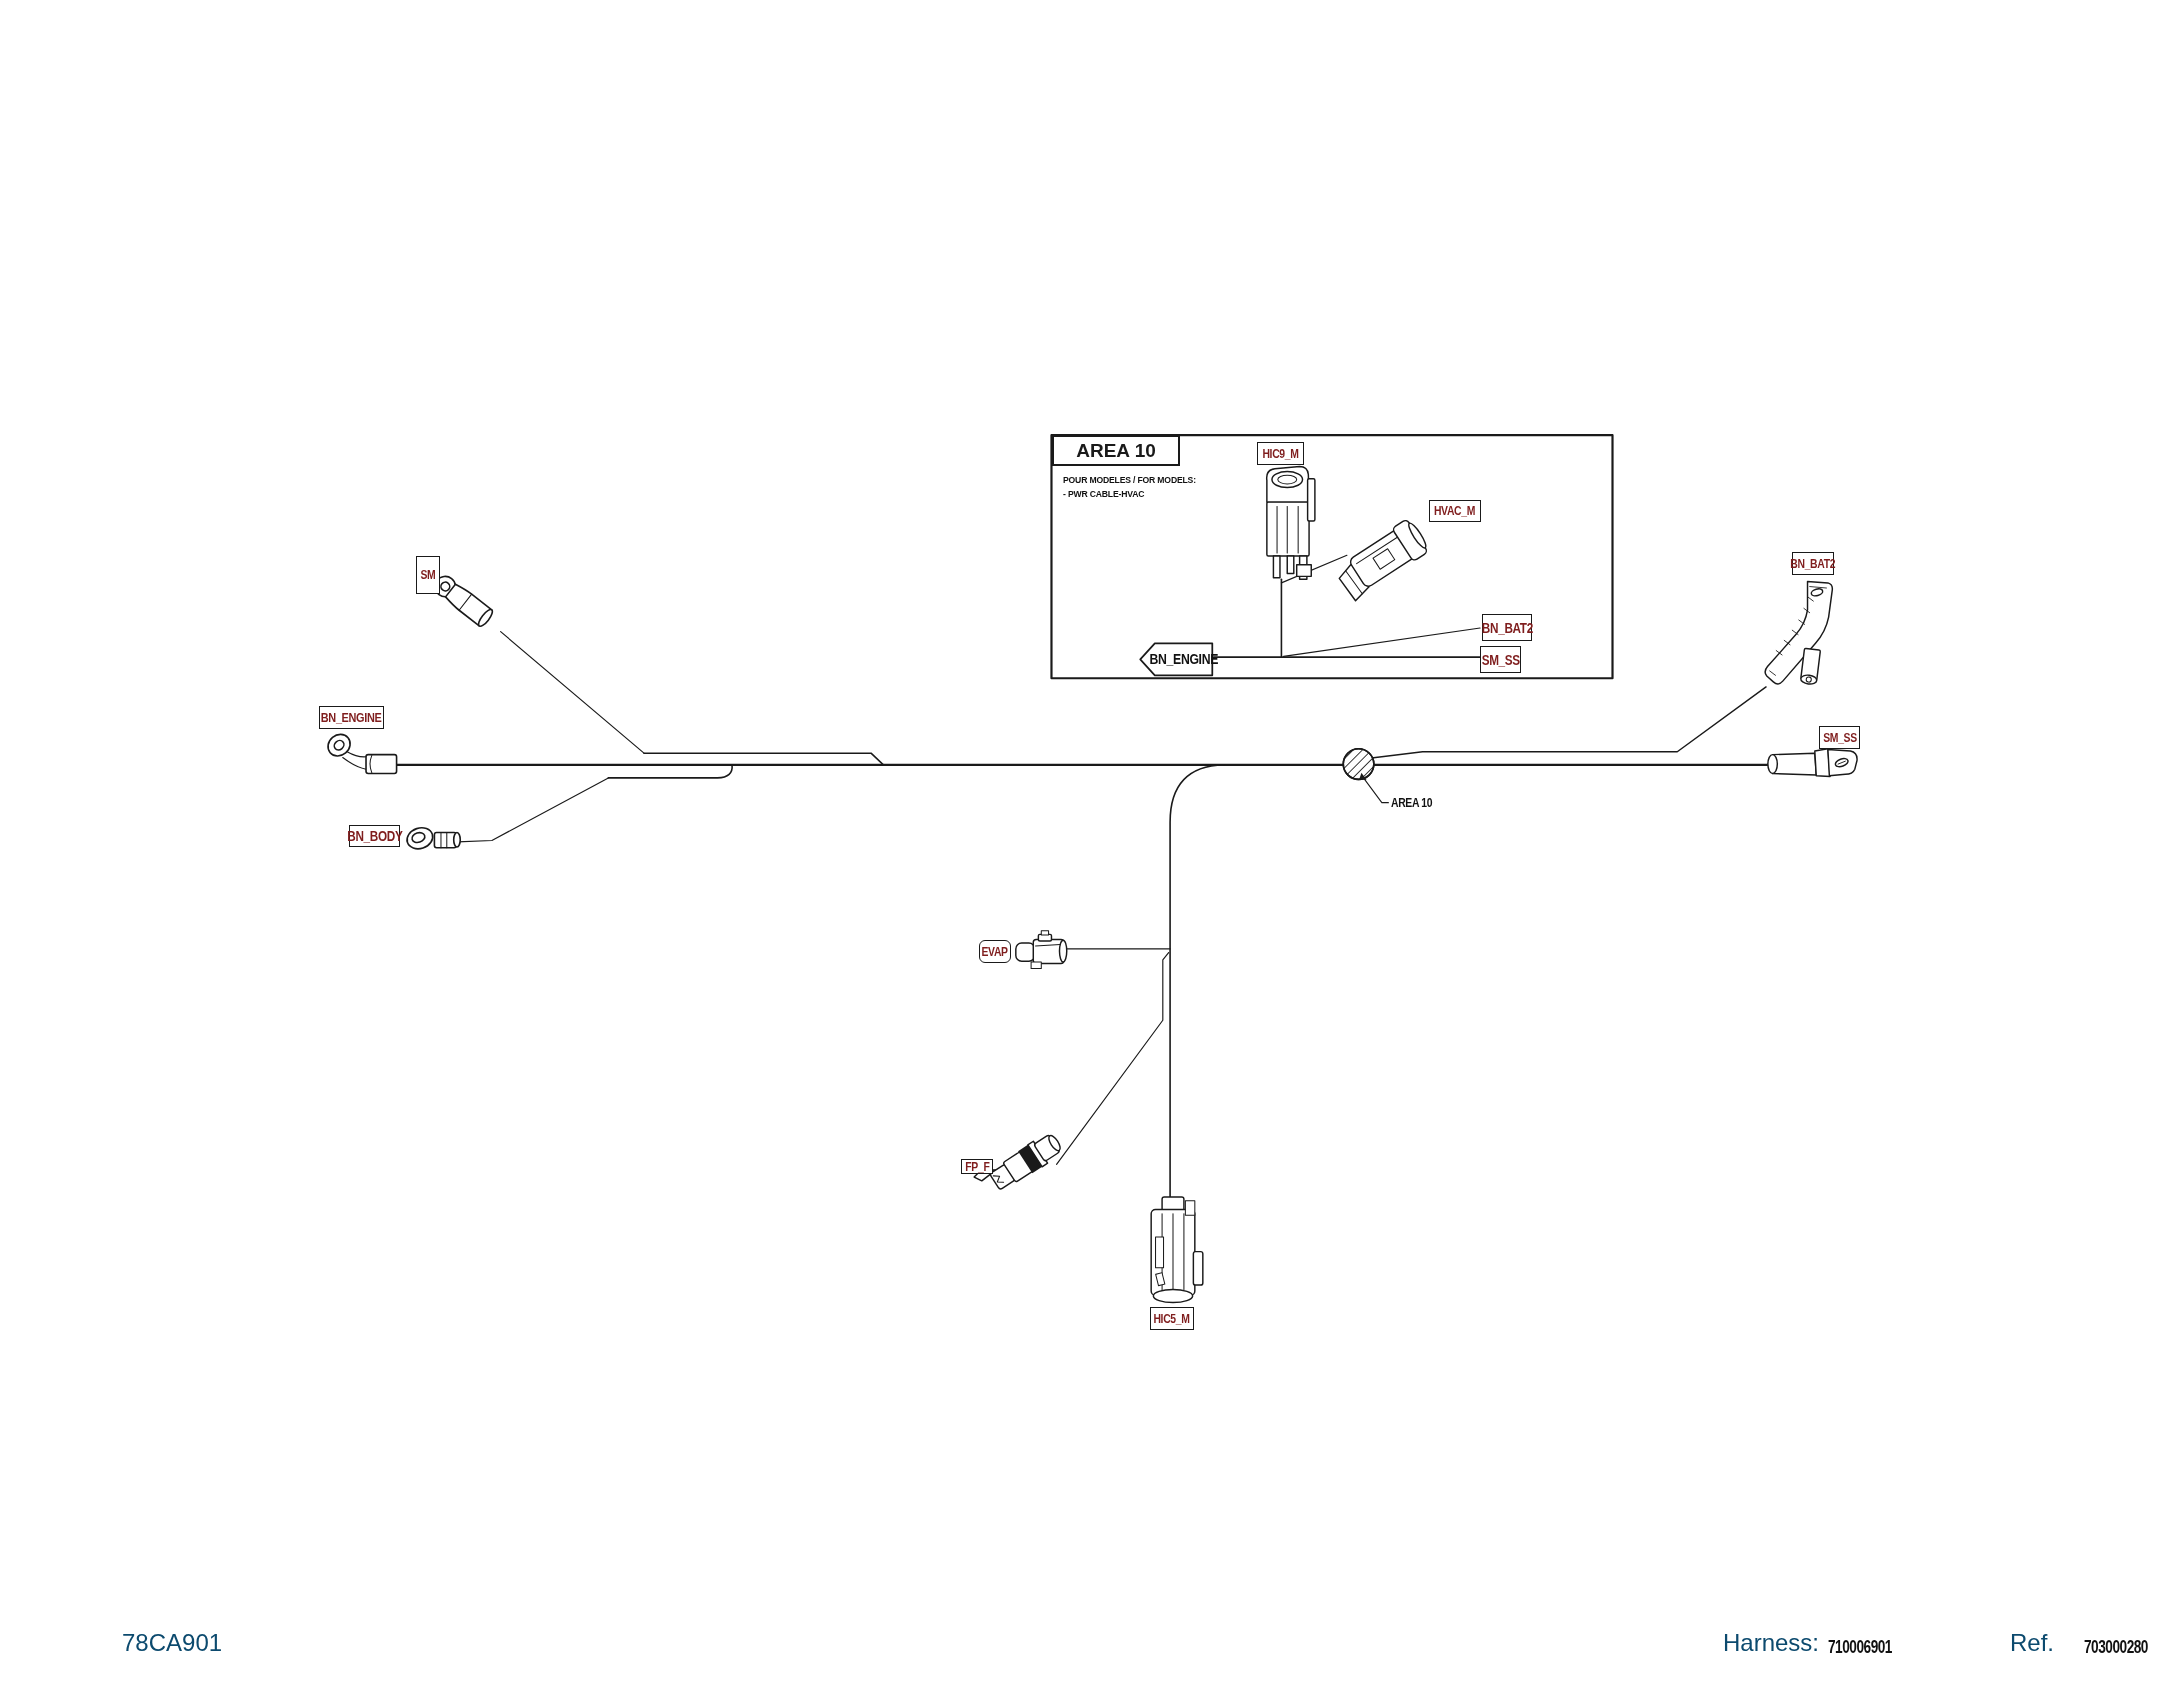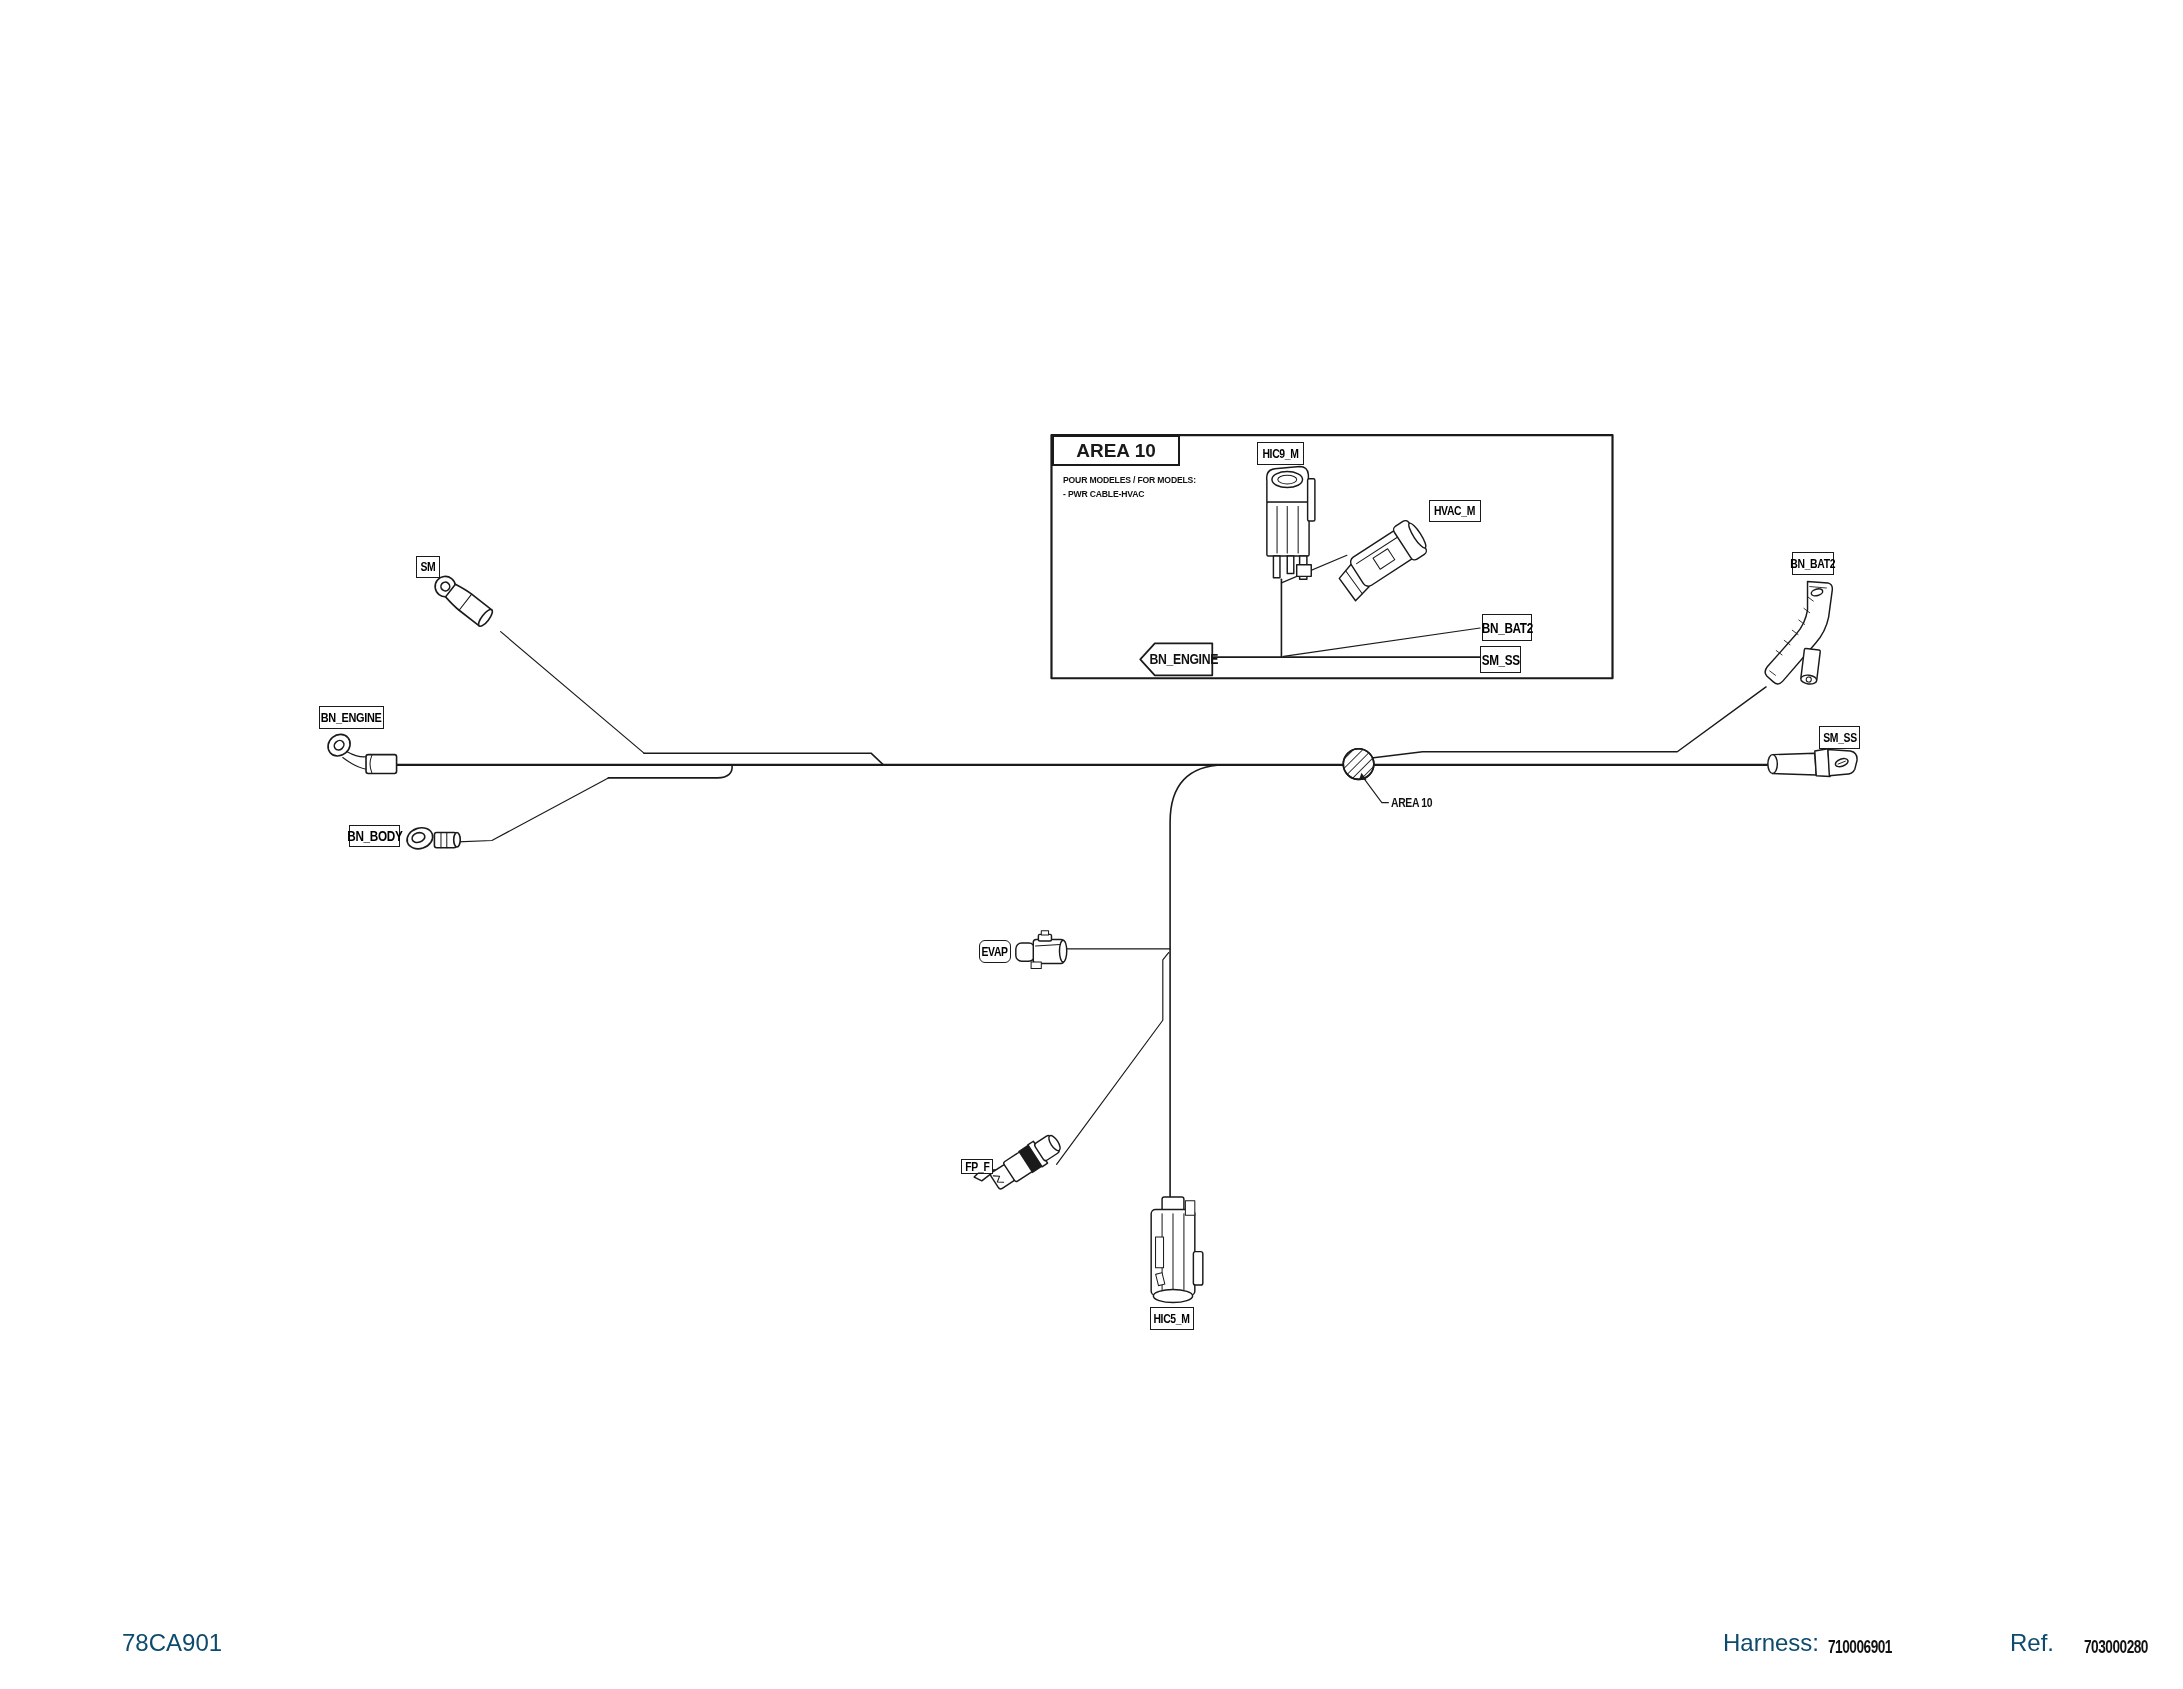--- a/index.html
+++ b/index.html
@@ -4,21 +4,21 @@
 <style>
   html,body{margin:0;padding:0;background:#ffffff;}
   #canvas{
     position:relative;width:2183px;height:1689px;background:#ffffff;overflow:hidden;
     font-family:"Liberation Sans",sans-serif;color:#1a1a1a;
   }
   #lineart{position:absolute;left:0;top:0;width:2183px;height:1689px;}
   .lbl{
     position:absolute;background:#fff;border:1.5px solid #1a1a1a;
     display:flex;align-items:center;justify-content:center;
-    font-weight:bold;white-space:nowrap;box-sizing:border-box;color:#000000;
+    font-weight:bold;white-space:nowrap;box-sizing:border-box;color:#7f1d1d;
   }
   .lbl > span{display:inline-block;transform:scaleX(0.84);transform-origin:center;letter-spacing:-0.4px;}
   .freetext{position:absolute;font-weight:bold;white-space:nowrap;color:#111;}
   .freetext > span{display:inline-block;transform:scaleX(0.84);transform-origin:left center;letter-spacing:-0.4px;}
   .title-box{
     position:absolute;border:2.2px solid #1a1a1a;background:#fff;box-sizing:border-box;
     display:flex;align-items:center;justify-content:center;font-weight:bold;
   }
   .notes{
     position:absolute;font-weight:bold;font-size:9.8px;line-height:1.4;color:#111;
@@ -185,21 +185,21 @@
     <g stroke-width="2">
       <path d="M2436 1037 L2494 1035 L2496 1065 L2436 1063 Z" fill="#ffffff"></path>
       <ellipse cx="2436" cy="1050" rx="6.5" ry="13" fill="#ffffff"></ellipse>
       <path d="M2494 1032 L2512 1029 L2515 1067 L2496 1066 Z" fill="#ffffff"></path>
       <path d="M2512 1030 L2543 1032 Q2553 1034 2552 1045 L2549 1057 Q2546 1064 2536 1064 L2514 1066 Z" fill="#ffffff"></path>
       <ellipse cx="2531" cy="1048" rx="9" ry="5" transform="rotate(-20 2531 1048)" fill="#ffffff"></ellipse>
       <line x1="2526" y1="1050" x2="2536" y2="1046" stroke-width="1.3"></line>
     </g>
   </svg>
 
-  <div class="lbl" style="left:416px;top:556px;width:24px;height:22px;font-size:12.4px;">
+  <div class="lbl" style="left:416px;top:556px;width:24px;height:38px;font-size:12.4px;">
       <span>SM</span>
     </div>
 
   <div class="lbl" style="left:319px;top:706px;width:65px;height:22.6px;font-size:13px;">
       <span>BN_ENGINE</span>
     </div>
 
   <div class="lbl" style="left:349px;top:825px;width:51px;height:22px;font-size:14px;">
       <span>BN_BODY</span>
     </div>

